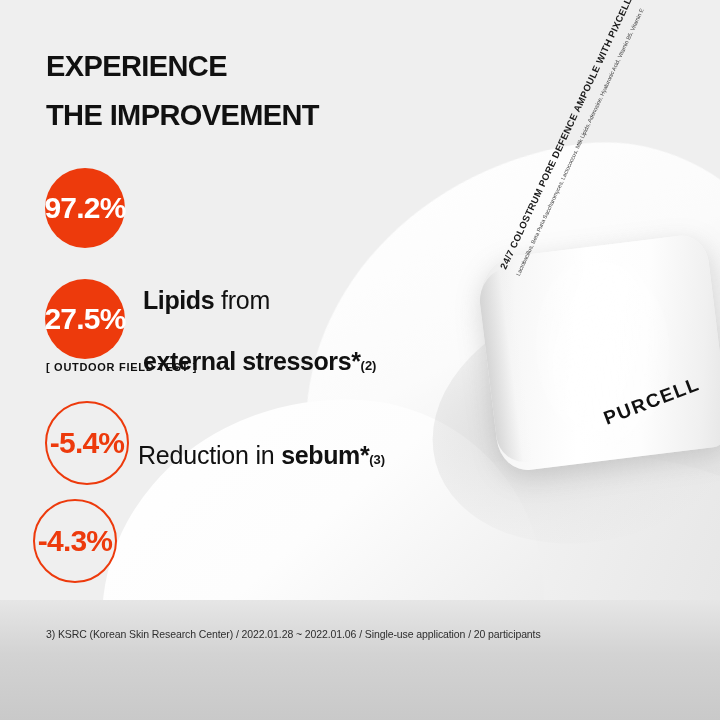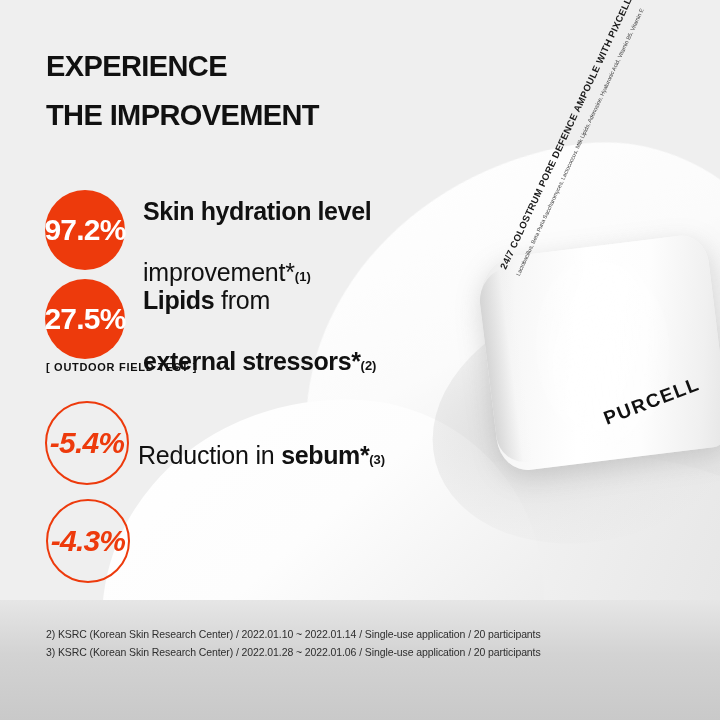--- a/index.html
+++ b/index.html
@@ -168,38 +168,37 @@
   }
 
   .stat {
     position: absolute;
     display: flex;
     align-items: center;
   }
   .stat-1 { left: 45px; top: 168px; }
   .stat-2 { left: 45px; top: 257px; }
   .stat-3 { left: 45px; top: 401px; }
-  .stat-4 { left: 46px; top: 499px; }
+  .stat-4 { left: 33px; top: 499px; }
 
   .badge {
     width: 80px;
     height: 80px;
     border-radius: 50%;
     display: flex;
     align-items: center;
     justify-content: center;
     flex: 0 0 auto;
   }
   .badge-filled {
     background: #ed3a0c;
   }
   .badge-outline {
     background: transparent;
     border: 2.5px solid #ed3a0c;
-    font-style: italic;
   }
   .badge-value {
     font-size: 30px;
     font-weight: 800;
     letter-spacing: -0.8px;
     white-space: nowrap;
     text-align: right;
   }
   .badge-filled .badge-value { color: #ffffff; }
   .badge-outline .badge-value { color: #ed3a0c; }
@@ -281,24 +280,20 @@
 
   <div class="content">
 
     <div class="headline">EXPERIENCE
 THE IMPROVEMENT</div>
 
     <div class="stat stat-1">
       <div class="badge badge-filled">
         <span class="badge-value">97.2%</span>
       </div>
-      <div class="stat-text">
-        <span class="big">Skin hydration level</span><br>
-        <span class="reg">improvement</span><span class="reg star">*</span><span class="ref">(1)</span>
-      </div>
     </div>
 
     <div class="stat stat-2">
       <div class="badge badge-filled">
         <span class="badge-value">27.5%</span>
       </div>
       <div class="stat-text">
         <span class="big">Lipids</span><span class="reg"> from</span><br>
         <span class="big">external stressors</span><span class="big star">*</span><span class="ref">(2)</span>
       </div>
@@ -315,18 +310,17 @@
       </div>
     </div>
 
     <div class="stat stat-4">
       <div class="badge badge-outline">
         <span class="badge-value">-4.3%</span>
       </div>
     </div>
 
     <div class="footnotes">
-      <div class="footnote-line">2) KSRC (Korean Skin Research Center) / 2022.01.10 ~ 2022.01.14 / Single-use application / 20 participants</div>
       <div class="footnote-line">3) KSRC (Korean Skin Research Center) / 2022.01.28 ~ 2022.01.06 / Single-use application / 20 participants</div>
     </div>
 
   </div>
 </div>
 
 </body></html>

